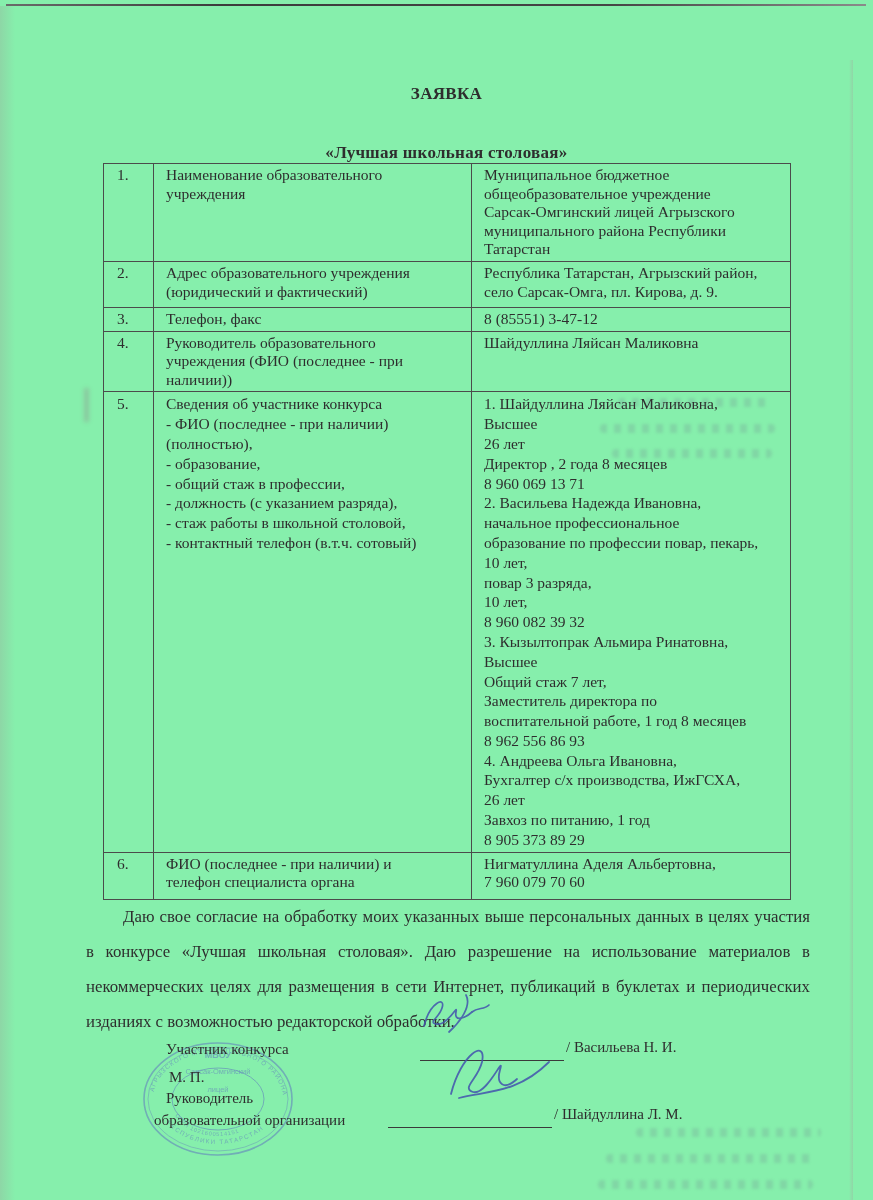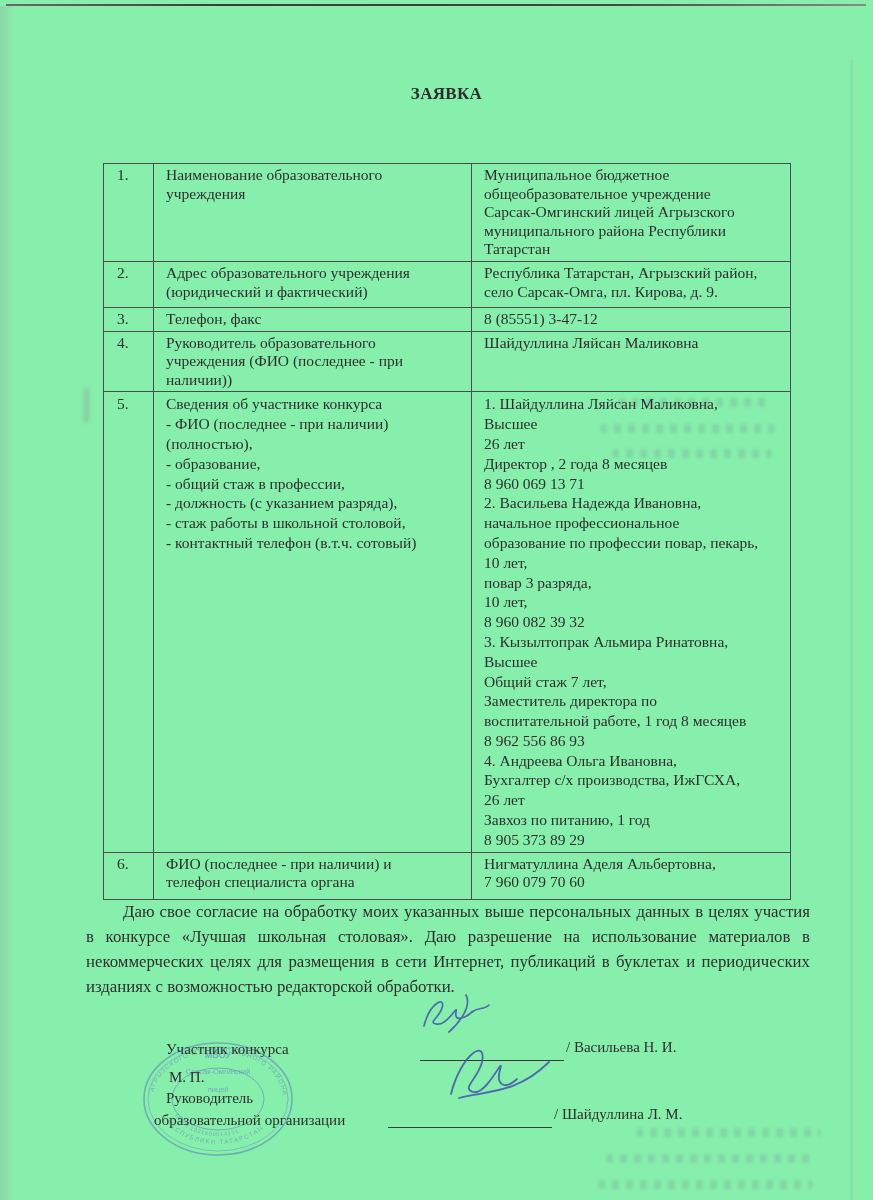--- a/index.html
+++ b/index.html
@@ -33,21 +33,21 @@
   .form td{border:1.5px solid #4b4b4b;vertical-align:top;
     font-size:15.5px;line-height:18.6px;padding:2px 6px 2px 12px;
     white-space:pre-line;}
   .form td.c-num{padding-left:13px;}
   .form tr.r2{height:46px}
   .form tr.r6{height:47px}
   .form tr.r5 td{line-height:19.8px;}
 
   
   .consent{position:absolute;left:86px;top:899px;width:724px;margin:0;
-    font-size:16.8px;line-height:25px;text-align:justify;text-indent:37px;z-index:2;}
+    font-size:16.8px;line-height:35px;text-align:justify;text-indent:37px;z-index:2;}
 
   
   .sig{position:absolute;font-size:15px;z-index:3;white-space:nowrap;margin-top:31px;}
   .sp-label{left:166px;top:1010px}
   .sp-line{left:420px;top:1010px;width:144px;height:19px;border-bottom:1.6px solid #3a3a3a;}
   .sp-name{left:566px;top:1008px}
   .h-label1{left:166px;top:1059px}
   .h-label2{left:154px;top:1081px}
   .h-line{left:388px;top:1077px;width:164px;height:19px;border-bottom:1.6px solid #3a3a3a;}
   .h-name{left:554px;top:1075px}
@@ -70,20 +70,21 @@
 
   <div class="art" style="left:618px;top:398px;width:150px"></div>
   <div class="art" style="left:600px;top:424px;width:175px"></div>
   <div class="art" style="left:612px;top:449px;width:160px"></div>
   <div class="art" style="left:636px;top:1128px;width:185px"></div>
   <div class="art" style="left:606px;top:1154px;width:205px"></div>
   <div class="art" style="left:598px;top:1180px;width:215px"></div>
   <div class="smudge"></div>
 
   <h1 class="t t1">ЗАЯВКА</h1>
+  <div class="t t3">«Лучшая школьная столовая»</div>
 
   <table class="form">
     <colgroup>
       <col style="width:50px">
         <col style="width:318px">
         <col style="width:319px">
     </colgroup>
     <tbody>
         <tr class="r1">
       <td class="c-num">1.</td>

